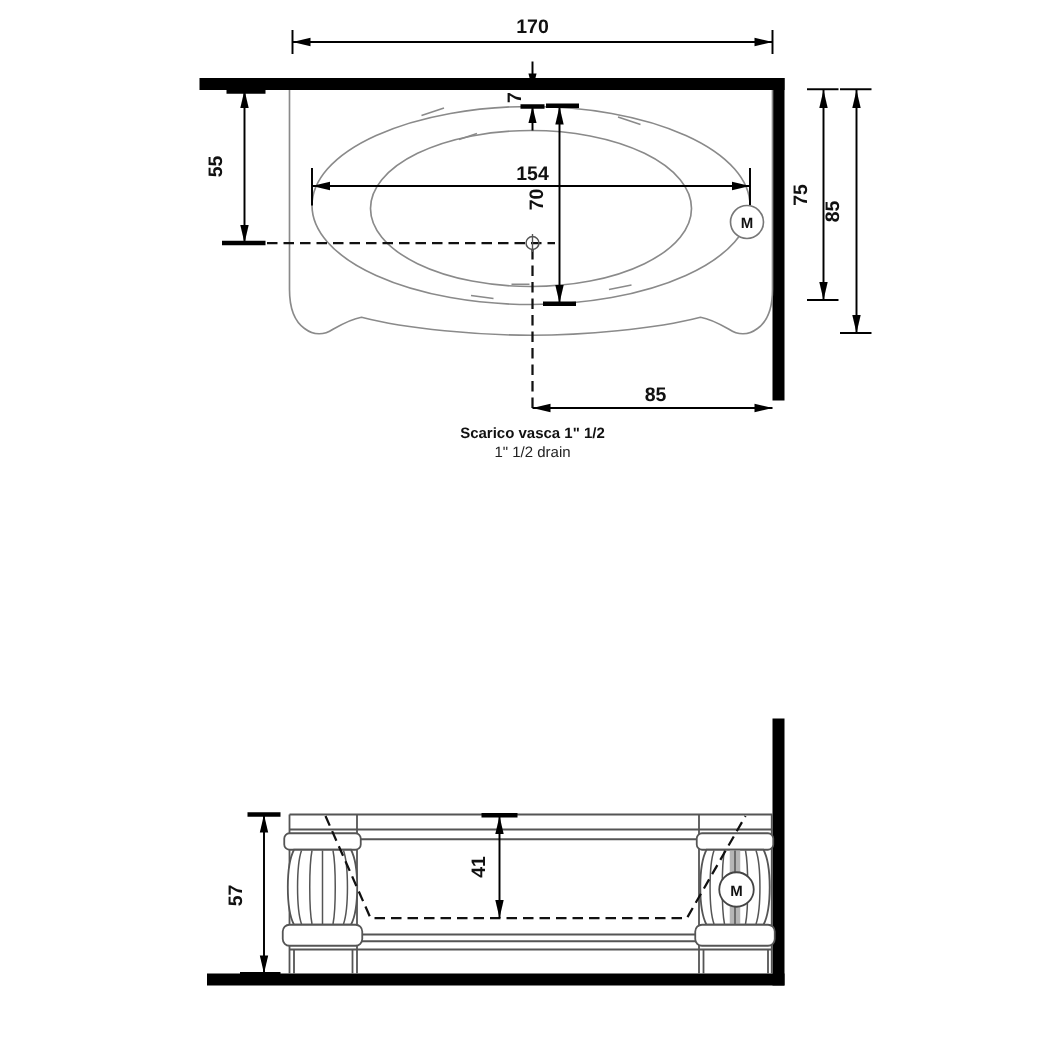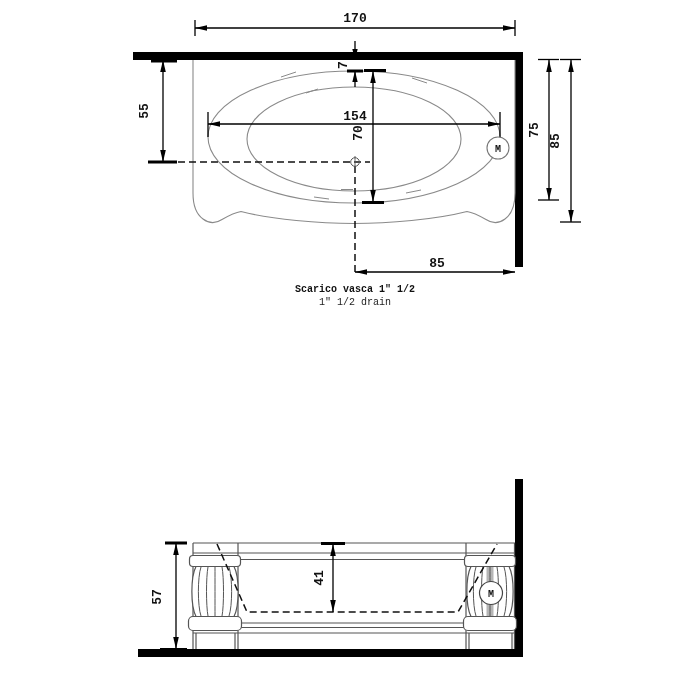--- a/index.html
+++ b/index.html
@@ -1,17 +1,17 @@
 <!DOCTYPE html>
 <html><head>
 <meta charset="utf-8">
 <style>
   html,body{margin:0;padding:0;background:#ffffff;}
   .canvas{position:relative;width:700px;height:664px;background:#ffffff;overflow:hidden;
-          font-family:Liberation Mono, monospace;}
+          font-family:Liberation Sans, sans-serif;}
   svg{position:absolute;left:0;top:0;}
   .dimline{stroke:#000000;stroke-width:1.3;fill:none;}
   .tick{stroke:#000000;stroke-width:1.3;}
   .thicktick{stroke:#000000;stroke-width:3;}
   .arr{fill:#000000;stroke:none;}
   .dimtext{font-size:13px;font-weight:bold;fill:#111111;}
   .tubline-top{stroke:#8a8a8a;stroke-width:1.1;fill:none;}
   .tubline-side{stroke:#555555;stroke-width:1.2;fill:none;}
   .whitefill{fill:#ffffff;stroke:#555555;stroke-width:1.2;}
   .dash{stroke:#111111;stroke-width:1.5;fill:none;stroke-dasharray:7 4;}

